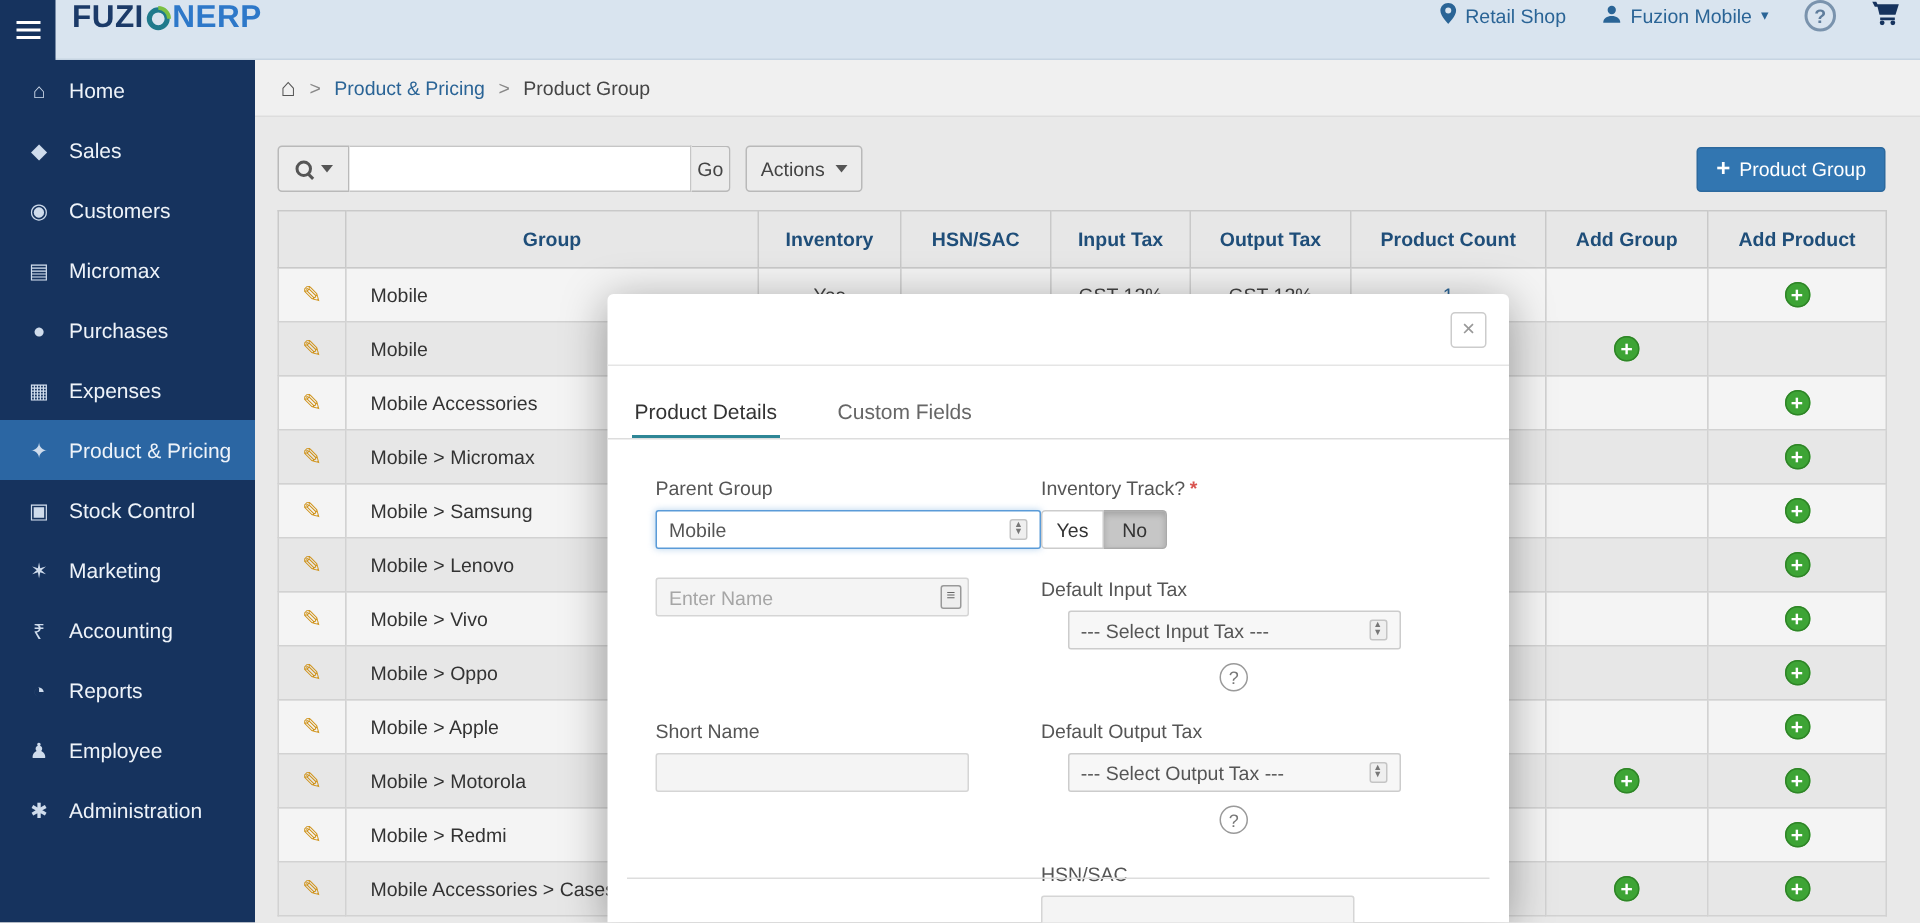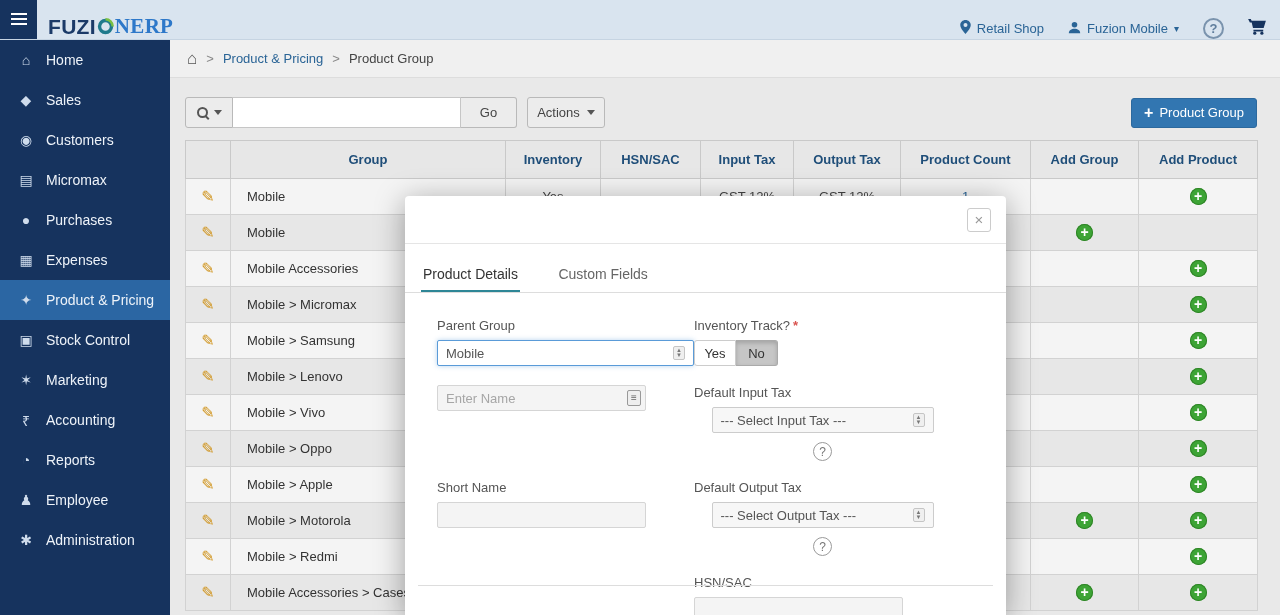--- a/index.html
+++ b/index.html
@@ -11,27 +11,27 @@
   }
   :root{
     --topbar-bg:#d9e4ef; --brand-navy:#1b3a68; --brand-blue:#2d78c9;
     --sidebar-bg:#16335e; --sidebar-active-bg:#2b66a3; --link-blue:#2a6496;
     --table-header-text:#1f4e79; --accent-button:#3276b1; --green-plus:#3da435;
     --pencil-orange:#cf9116; --tab-underline:#2e8696; --required-red:#d9534f;
   }
 
   
   .topbar{position:absolute;top:0;left:0;right:0;height:40px;background:var(--topbar-bg);
-    display:flex;align-items:flex-end;border-bottom:1px solid #c6d4e2;z-index:3;}
+    display:flex;align-items:flex-start;border-bottom:1px solid #c6d4e2;z-index:3;}
   .hamburger{width:37px;height:40px;background:var(--sidebar-bg);display:flex;flex-direction:column;
     justify-content:center;align-items:center;gap:3px;cursor:pointer;flex:0 0 auto;}
   .hamburger b{display:block;width:16px;height:2px;background:#fff;}
   .logo{margin-left:11px;font-size:21px;font-weight:bold;display:flex;align-items:center;letter-spacing:.3px;cursor:pointer;}
   .logo .fz{color:var(--brand-navy);}
-  .logo .erp{color:var(--brand-blue);font-family:Liberation Serif, serif;}
+  .logo .erp{color:var(--brand-blue);}
   .logo svg{margin:0 1px;display:block;}
   .topbar-right{margin-left:auto;display:flex;align-items:center;gap:24px;padding-right:14px;
     font-size:13px;color:var(--link-blue);}
   .tb-item{display:flex;align-items:center;gap:6px;cursor:pointer;}
   .caret{font-size:10px;line-height:1;}
   .help-btn{width:21px;height:21px;border:2px solid #7a93ad;border-radius:50%;color:#5f7d9c;
     font-weight:bold;font-size:13px;display:flex;align-items:center;justify-content:center;cursor:pointer;}
   .cart-btn{cursor:pointer;display:flex;align-items:center;}
 
   
@@ -51,21 +51,21 @@
   .content{position:absolute;left:170px;top:78px;right:0;bottom:0;padding:19px 23px 0 15px;}
   .toolbar{display:flex;align-items:center;height:31px;margin-bottom:12px;}
   .btn{background:#ececec;border:1px solid #b9b9b9;height:31px;font-size:13px;color:#444;
     display:inline-flex;align-items:center;justify-content:center;cursor:pointer;}
   .search-btn{width:48px;border-radius:3px 0 0 3px;gap:5px;}
   .mag{position:relative;width:12px;height:12px;display:inline-block;}
   .mag::before{content:"";position:absolute;top:0;left:0;width:7px;height:7px;border:2px solid #555;border-radius:50%;}
   .mag::after{content:"";position:absolute;width:2px;height:5px;background:#555;transform:rotate(-45deg);left:9px;top:8px;}
   .tri{width:0;height:0;border-left:4px solid transparent;border-right:4px solid transparent;border-top:5px solid #555;display:inline-block;}
   .search-input{width:228px;height:31px;border:1px solid #c6c6c6;border-left:0;padding:0 8px;font-size:13px;background:#fff;outline:none;}
-  .go-btn{width:56px;border-left:0;border-radius:0 3px 3px 0;}
+  .go-btn{width:26px;border-left:0;border-radius:0 3px 3px 0;}
   .actions-btn{width:78px;margin-left:10px;border-radius:3px;gap:7px;}
   .add-btn{margin-left:auto;background:var(--accent-button);border:1px solid #2c699e;color:#fff;height:30px;
     padding:0 12px;border-radius:3px;font-size:13px;display:inline-flex;align-items:center;gap:6px;cursor:pointer;}
   .add-btn .plus-glyph{font-size:16px;font-weight:bold;line-height:1;}
 
   
   table{border-collapse:collapse;table-layout:fixed;width:1072px;font-size:13px;}
   th,td{border:1px solid #d2d2d2;overflow:hidden;white-space:nowrap;}
   thead th{height:38px;color:var(--table-header-text);font-weight:bold;background:#e7e7e7;border-color:#c9c9c9;text-align:center;cursor:pointer;}
   tbody td{height:36px;text-align:center;color:#444;}

